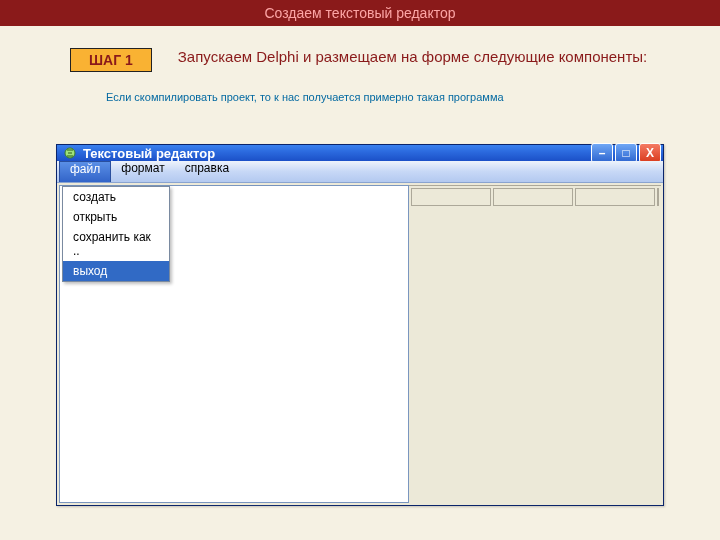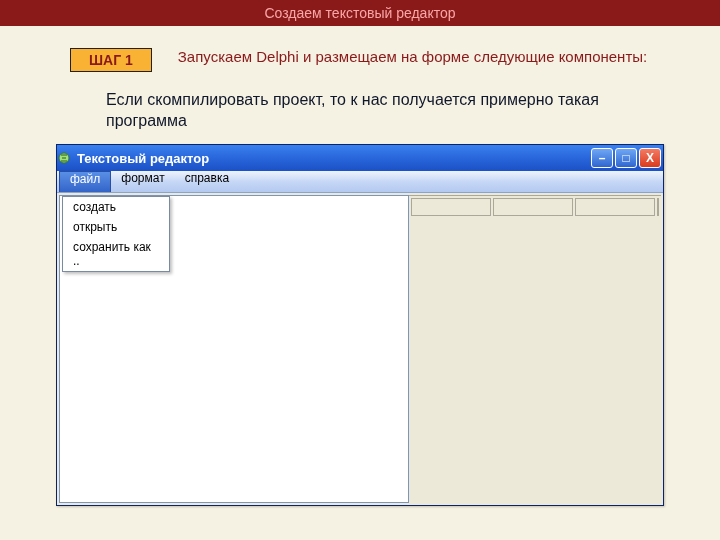--- a/index.html
+++ b/index.html
@@ -32,48 +32,48 @@
     color: #8a1a1a;
     font-size: 14px;
     padding: 3px 18px;
   }
   .step-text {
     color: #8a1a1a;
     font-size: 15px;
     margin-left: 26px;
   }
   .desc {
-    color: #0f172a;
-    font-size: 16px;
+    color: #0369a1;
+    font-size: 11px;
     margin: 18px 0 10px 106px;
     width: 520px;
     line-height: 1.3;
   }
   
   .win {
     position: absolute;
     left: 56px;
     top: 144px;
     width: 608px;
     height: 362px;
     border: 1px solid #0a246a;
     box-shadow: 1px 1px 2px rgba(0,0,0,.2);
     background: #ece9d8;
     display: flex;
     flex-direction: column;
   }
   .titlebar {
-    height: 26px;
+    height: 16px;
     background: linear-gradient(to bottom,#3a81ee 0%,#2c6bdf 40%,#1b50c7 100%);
     display: flex;
     align-items: center;
     color: #fff;
     font-size: 13px;
     font-weight: bold;
-    padding: 0 2px 0 0;
+    padding: 0 2px 0 6px;
   }
   .titlebar .app-icon {
     width: 14px;
     height: 14px;
     margin-right: 6px;
     display: flex;
     align-items: center;
     justify-content: center;
   }
   .title-text { flex: 1; }
@@ -213,20 +213,23 @@
       <div class="dropdown">
         <div class="dd-item">
           <span>создать</span>
         </div>
         <div class="dd-item">
           <span>открыть</span>
         </div>
         <div class="dd-item">
           <span>сохранить как ..</span>
         </div>
+        <div class="dd-item hover">
+          <span>выход</span>
+        </div>
       </div>
     </div>
     <div class="statusbar">
       <div class="status-panel" style="width:80px"></div>
       <div class="status-panel" style="width:80px"></div>
       <div class="status-panel" style="width:80px"></div>
       <div class="status-panel" style="flex:1"></div>
     </div>
   </div>
 </div>

